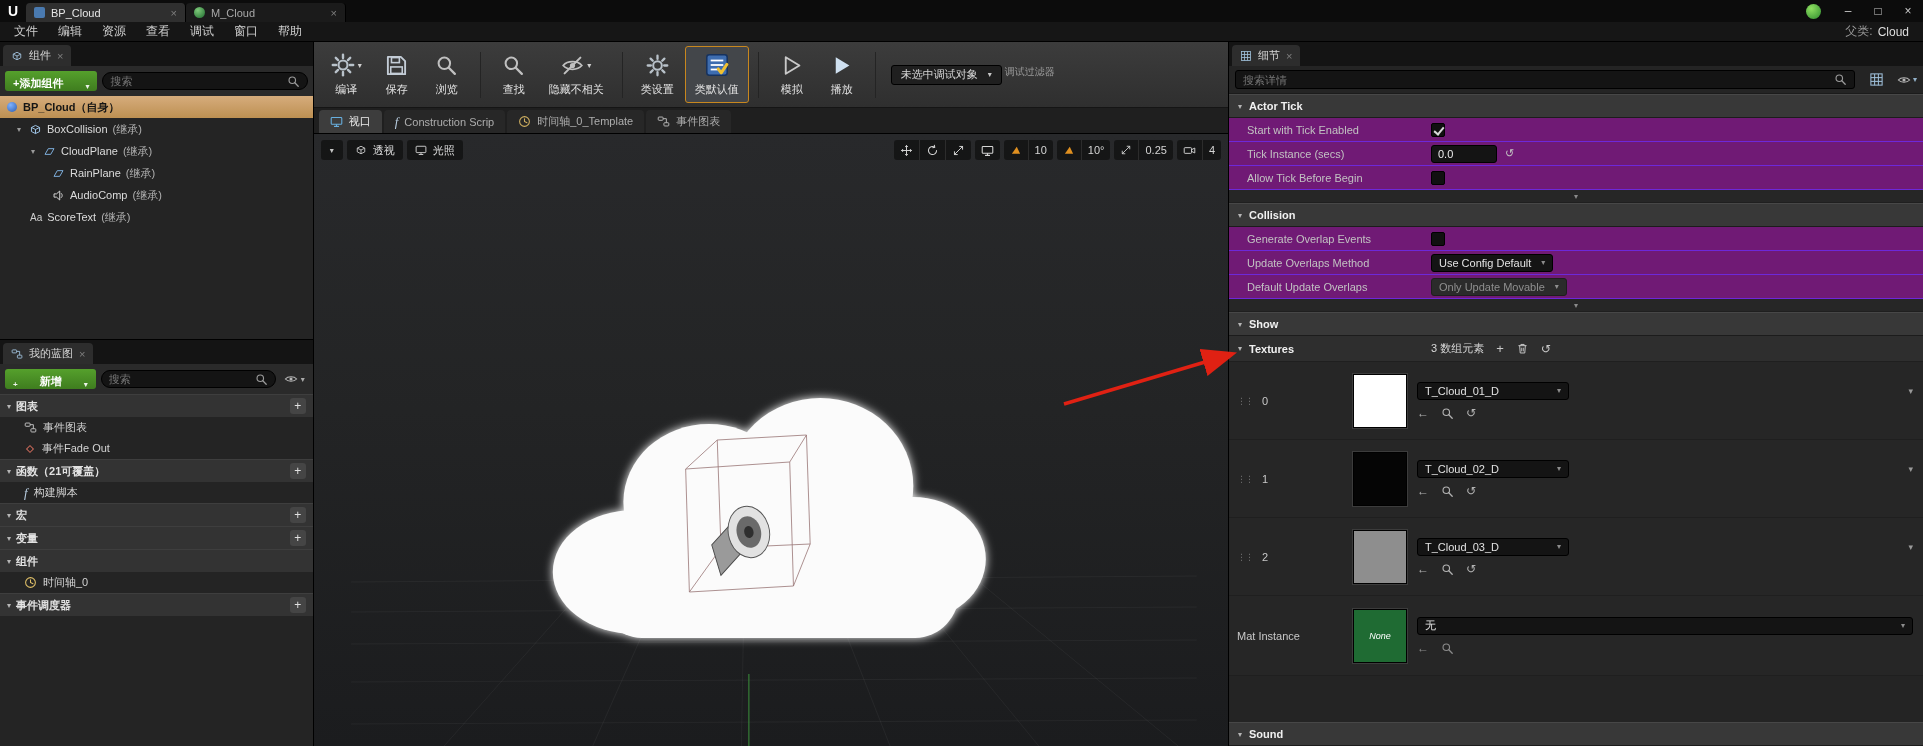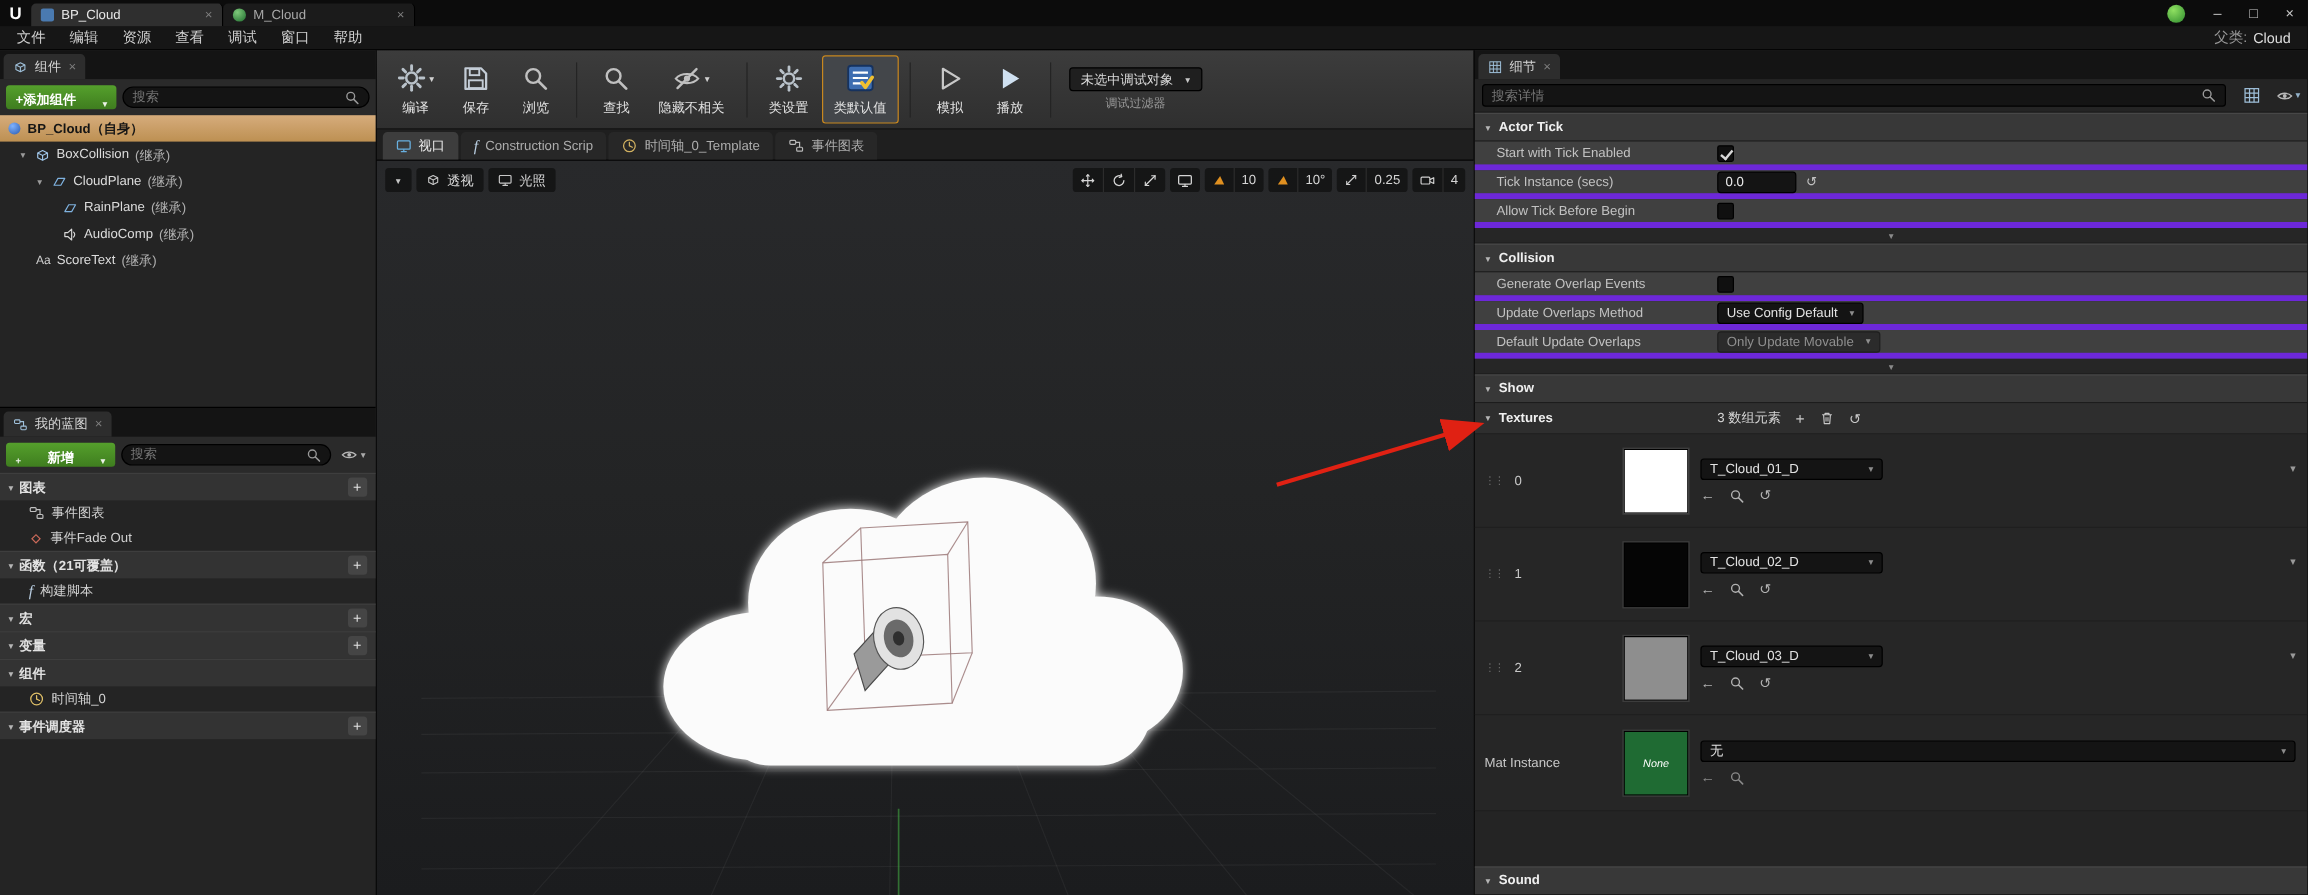--- a/index.html
+++ b/index.html
@@ -47,21 +47,21 @@
 .eye-btn{display:flex;align-items:center;gap:3px;color:#b8b8b8;padding:0 3px}
 .mbp-section{height:23px;background:#333;border-top:1px solid #3e3e3e;display:flex;align-items:center;padding:0 7px;font-size:11px;font-weight:bold;color:#e2e2e2;gap:5px}
 .mbp-add{margin-left:auto;width:16px;height:16px;border-radius:3px;background:#454545;color:#e0e0e0;display:flex;align-items:center;justify-content:center;font-size:12px;font-weight:normal}
 .mbp-item{height:21px;display:flex;align-items:center;gap:6px;padding-left:24px;font-size:11px;color:#d2d2d2}
 
 .toolbar{flex:0 0 66px;background:linear-gradient(#3c3c3c,#2f2f2f);display:flex;align-items:center;padding:0 8px;gap:2px;border-bottom:1px solid #151515}
 .tbtn{display:flex;flex-direction:column;align-items:center;justify-content:center;gap:4px;padding:5px 9px;min-width:48px;border-radius:3px;color:#e2e2e2;font-size:11px;white-space:nowrap}
 .tbtn .irow{height:26px;display:flex;align-items:center;justify-content:center;gap:3px}
 .tbtn.selected{border:1px solid #c8871e;background:#43464a}
 .tsep{width:1px;height:46px;background:#242424;margin:0 7px;flex:0 0 1px}
-.debug-box{display:flex;flex-direction:column;align-items:center;gap:3px;margin-left:6px}
+.debug-box{display:flex;flex-direction:row;align-items:flex-start;gap:3px;margin-left:6px}
 .debug-combo{height:20px;background:#1f1f1f;border:1px solid #000;border-radius:3px;display:flex;align-items:center;gap:10px;padding:0 9px;font-size:11px;color:#dadada}
 .debug-label{font-size:10px;color:#9a9a9a}
 
 .doc-tabs{flex:0 0 26px;background:#1f1f1f;display:flex;align-items:flex-end;padding-left:5px;gap:2px;border-bottom:1px solid #000}
 .doc-tab{height:23px;display:flex;align-items:center;gap:6px;padding:0 11px;background:#272727;color:#adadad;font-size:11px;border-radius:4px 4px 0 0}
 .doc-tab.active{background:#3d3d3d;color:#ececec}
 .fglyph{font-family:"Liberation Serif","DejaVu Serif",serif;font-style:italic;font-size:13px;color:#b8cde0}
 
 .viewport{flex:1;position:relative;background:linear-gradient(#28292b 0%,#232425 45%,#1b1c1e 100%);overflow:hidden}
 .scene{position:absolute;inset:0;width:100%;height:100%}
@@ -73,21 +73,21 @@
 .seg{height:20px;display:flex;align-items:center;padding:0 6px;color:#d5d5d5;font-size:11px;gap:4px}
 .seg+.seg{border-left:1px solid #2c2c2c}
 .orange{color:#e09020}
 
 .d-searchrow{flex:0 0 28px;display:flex;align-items:center;gap:11px;padding:0 6px;background:#242424;border-bottom:1px solid #1b1b1b}
 .d-search{flex:1;height:19px;background:#141414;border:1px solid #000;border-radius:3px;display:flex;align-items:center;padding:0 7px;gap:6px;min-width:0}
 .d-search input{flex:1;background:transparent;border:none;outline:none;color:#cfcfcf;font-size:11px;min-width:0}
 .d-iconbtn{width:20px;height:20px;display:flex;align-items:center;justify-content:center;color:#9fc0da;gap:2px}
 .d-section{flex:0 0 24px;background:#383838;border-top:1px solid #474747;border-bottom:1px solid #1c1c1c;display:flex;align-items:center;gap:7px;padding:0 9px;font-size:11px;font-weight:bold;color:#f0f0f0}
 .scaret{font-size:8px;color:#b5b5b5}
-.d-row{flex:0 0 24px;display:flex;align-items:center;background:#404040;border-bottom:5px solid #6d28d9}
+.d-row{flex:0 0 24px;display:flex;align-items:center;background:#701a75;border-bottom:1px solid #6d28d9}
 .d-label{flex:0 0 202px;padding-left:18px;font-size:11px;color:#c2c2c2;white-space:nowrap;overflow:hidden}
 .d-value{flex:1;display:flex;align-items:center;gap:8px}
 .cb{width:14px;height:14px;background:#101010;border:1px solid #000;border-radius:2px;position:relative;flex:0 0 14px}
 .cb.checked::after{content:"";position:absolute;left:4px;top:1px;width:4px;height:8px;border:solid #d9d9d9;border-width:0 2px 2px 0;transform:rotate(40deg)}
 .num-input{width:66px;height:18px;background:#141414;border:1px solid #000;border-radius:3px;color:#ececec;font-size:11px;padding:0 6px;outline:none}
 .combo{height:18px;background:#141414;border:1px solid #000;border-radius:3px;display:inline-flex;align-items:center;gap:10px;padding:0 7px;font-size:11px;color:#e2e2e2;white-space:nowrap}
 .combo .dd{color:#9a9a9a}
 .combo.dim{color:#8f8f8f;background:#2b2b2b;border-color:#1e1e1e}
 .expander{flex:0 0 13px;background:#262626;border-bottom:1px solid #1f1f1f;display:flex;align-items:center;justify-content:center;color:#8a8a8a;font-size:8px}
 .tex-header{flex:0 0 26px;background:#2e2e2e;border-bottom:1px solid #1f1f1f;display:flex;align-items:center}

